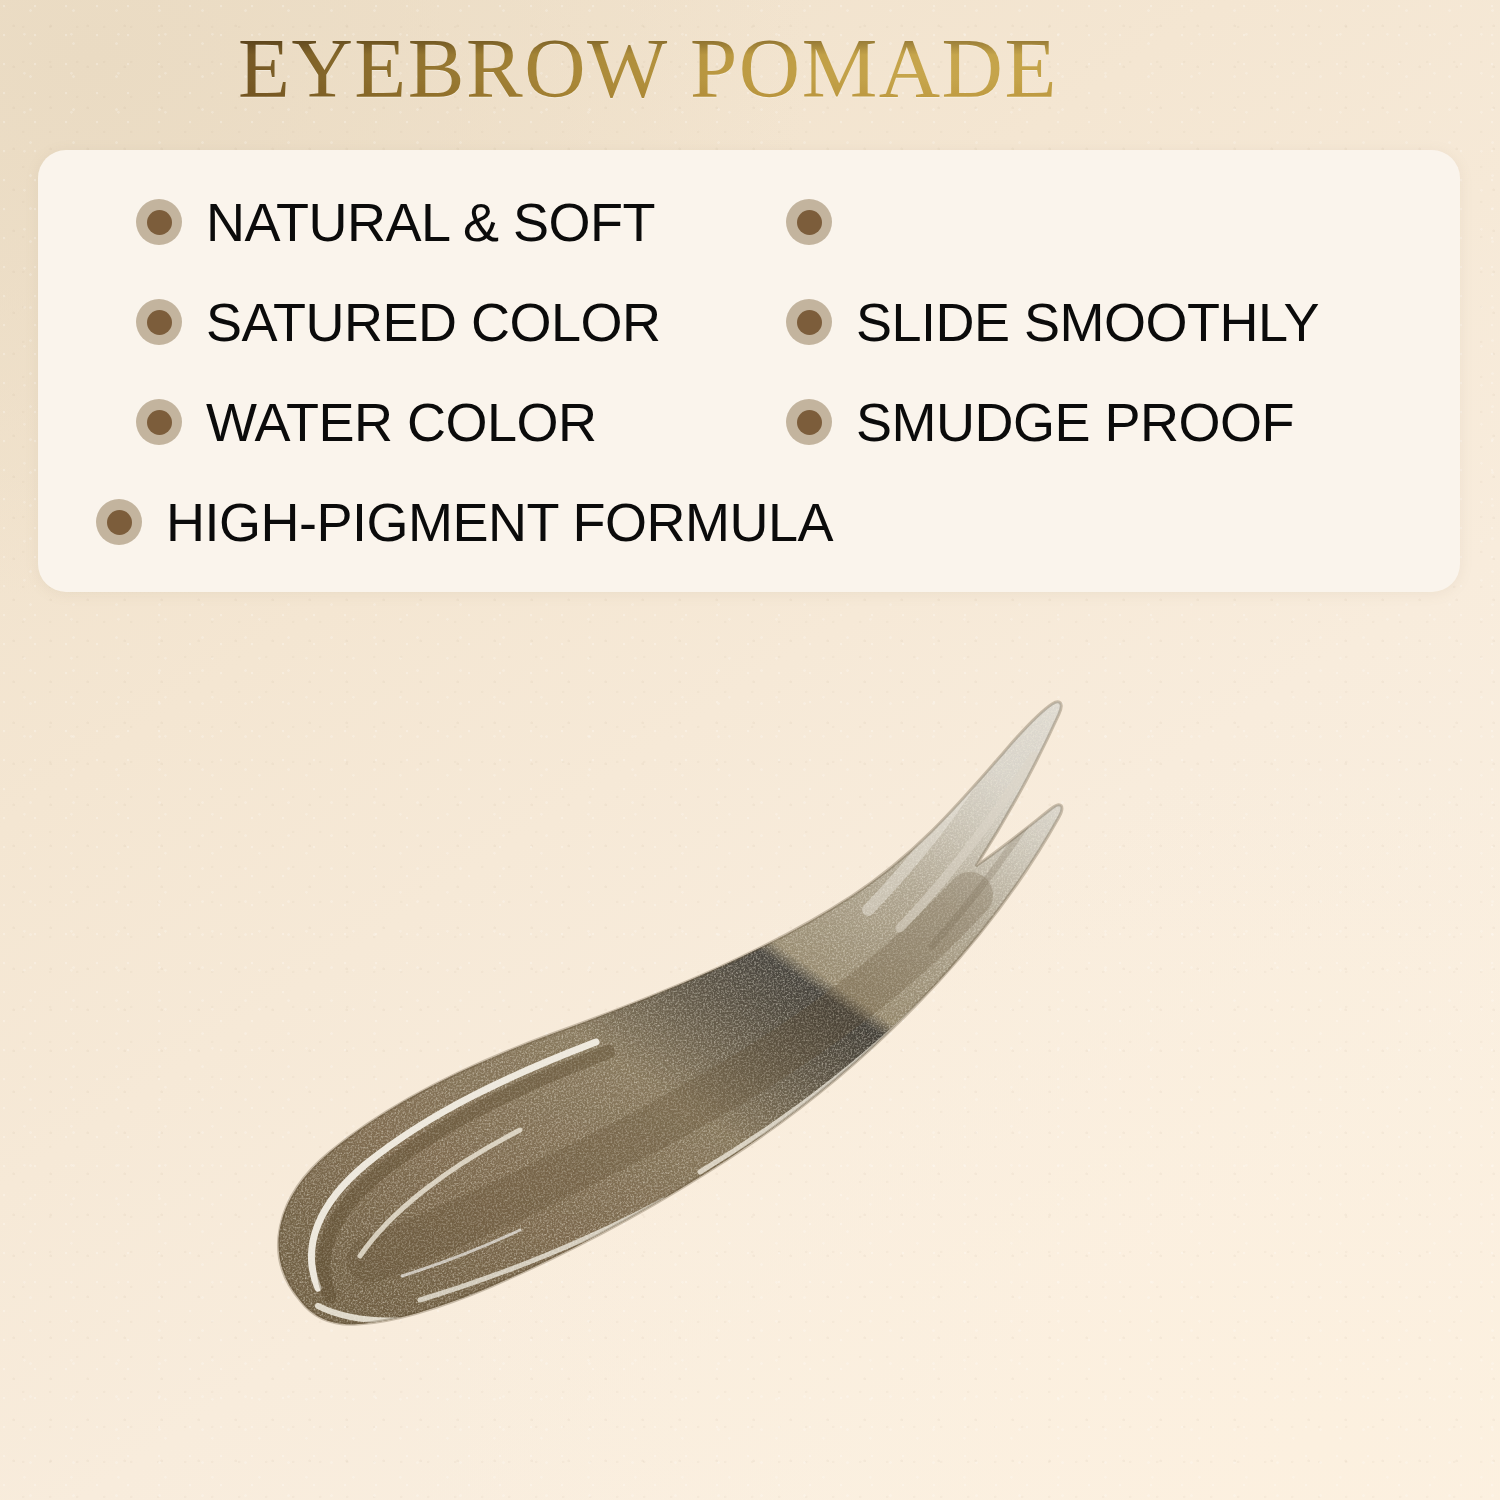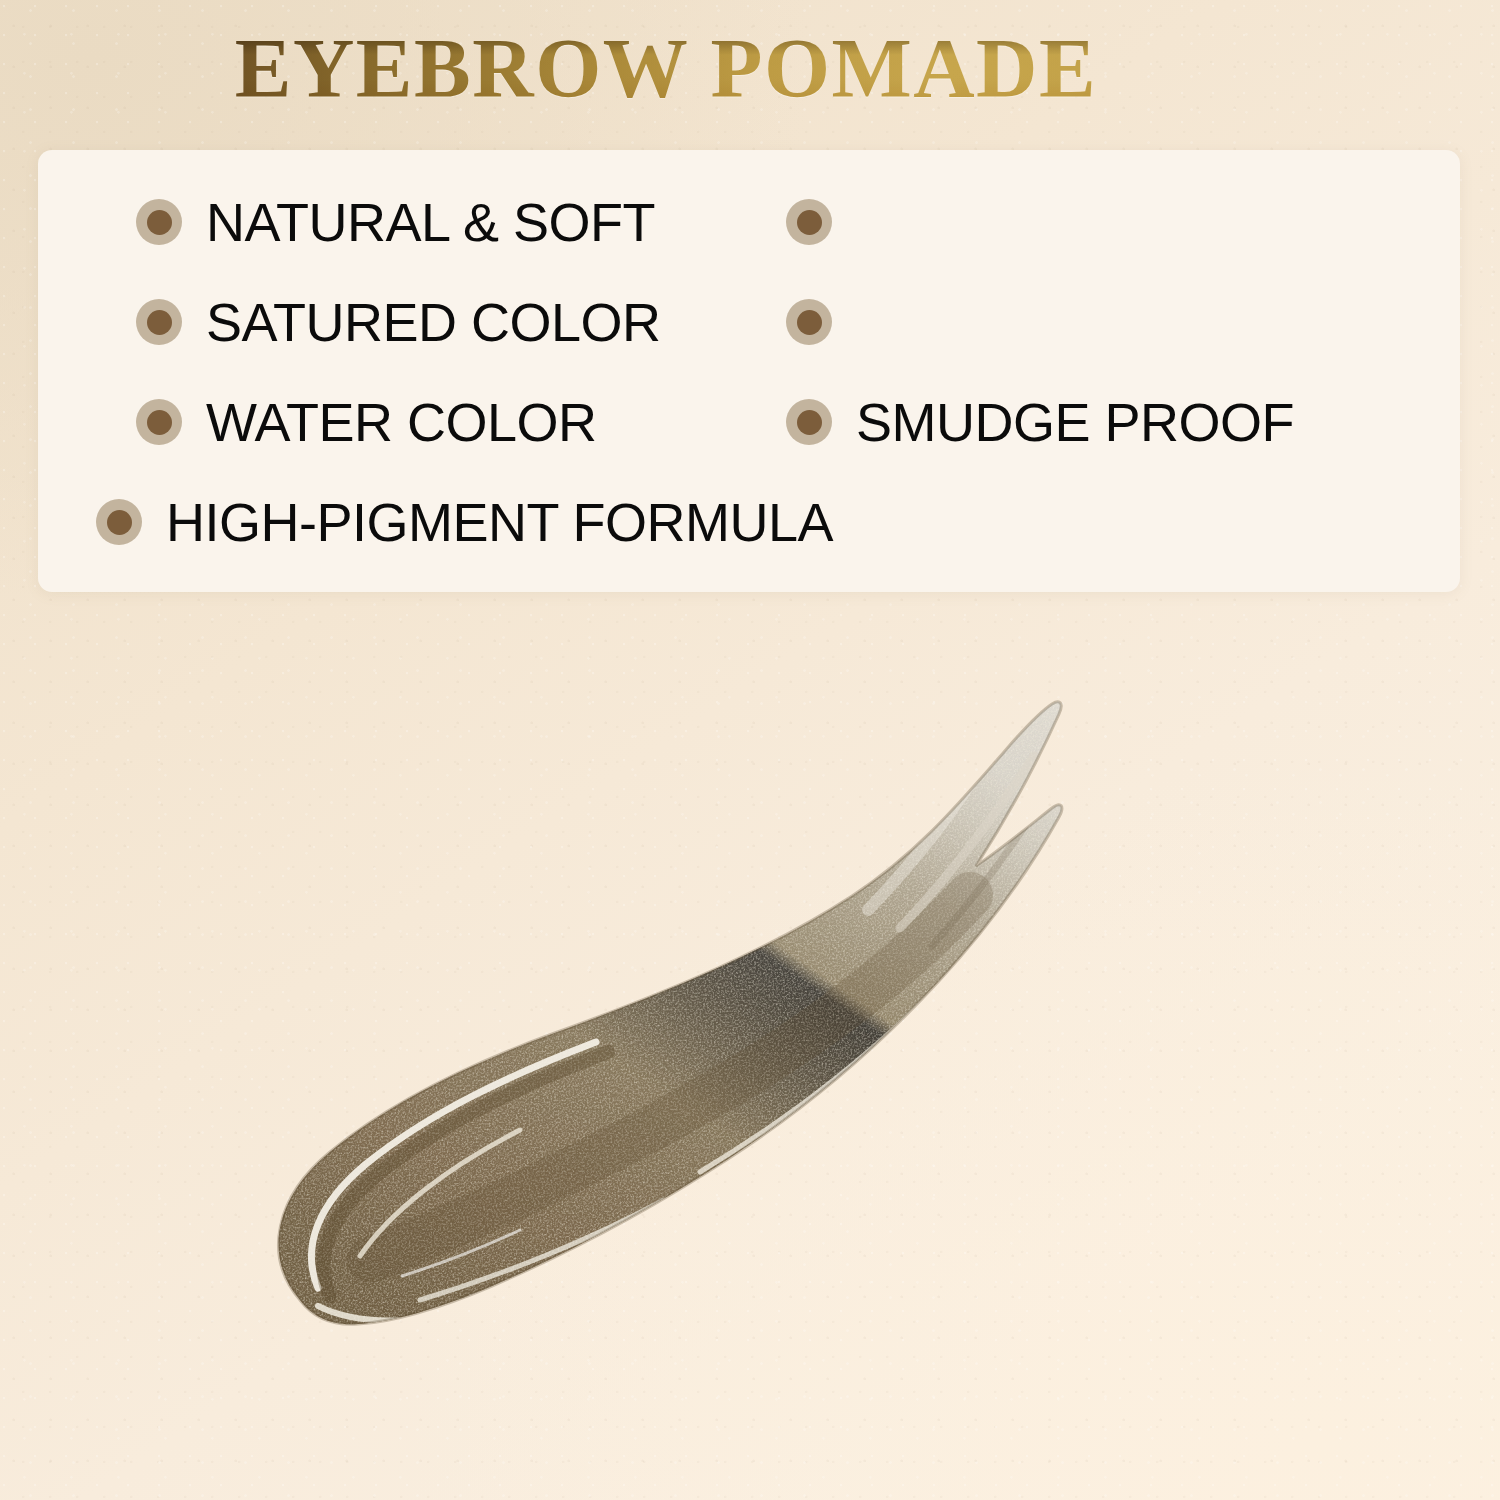--- a/index.html
+++ b/index.html
@@ -30,24 +30,24 @@
       radial-gradient(circle at 13% 21%, rgba(255,255,255,.5) 0 1px, transparent 1.6px),
       radial-gradient(circle at 37% 63%, rgba(168,146,118,.16) 0 1px, transparent 1.6px),
       radial-gradient(circle at 71% 32%, rgba(255,255,255,.45) 0 1px, transparent 1.6px),
       radial-gradient(circle at 86% 77%, rgba(168,146,118,.13) 0 1px, transparent 1.6px),
       radial-gradient(circle at 52% 88%, rgba(255,255,255,.4) 0 1px, transparent 1.6px);
     background-size: 31px 29px, 37px 41px, 43px 33px, 27px 35px, 47px 39px;
   }
 
   
   #title {
-    position:absolute; top:26px; left:18px; width:1296px;
+    position:absolute; top:26px; left:0; width:1296px;
     text-align:center;
     font-family:"Liberation Serif", "DejaVu Serif", serif;
-    font-weight:700;
+    font-weight:400;
     font-size:85px;
     letter-spacing:1.5px;
     line-height:1;
     white-space:nowrap;
     background-image:
       linear-gradient(92deg,
         #4B3317 0%,
         #6B4E22 14%,
         #8A6C2C 28%,
         #A98838 44%,
@@ -67,21 +67,21 @@
     -webkit-text-fill-color:transparent;
     filter: drop-shadow(0 1px 0 rgba(255,255,255,.35));
   }
 
   
   #features-panel {
     position:absolute;
     left:38px; top:150px;
     width:1422px; height:442px;
     background:#FAF4EC;
-    border-radius:14px;
+    border-radius:28px;
     box-shadow:0 2px 14px rgba(150,126,94,.10);
   }
   #features-grid {
     position:absolute; inset:0;
     display:grid;
     grid-template-columns: 690px 1fr;
     grid-template-rows: repeat(4, 1fr);
     padding:22px 0 20px 0;
   }
   .feature-row {
@@ -145,20 +145,21 @@
       <div class="feature-row col-right">
         <span class="bullet"></span>
       </div>
 
       <div class="feature-row col-left">
         <span class="bullet"></span>
         <span class="feature-text">SATURED COLOR</span>
       </div>
       <div class="feature-row col-right">
         <span class="bullet"></span>
+        <span class="feature-text">SLIDE SMOOTHLY</span>
       </div>
 
       <div class="feature-row col-left">
         <span class="bullet"></span>
         <span class="feature-text">WATER COLOR</span>
       </div>
       <div class="feature-row col-right">
         <span class="bullet"></span>
         <span class="feature-text">SMUDGE PROOF</span>
       </div>

